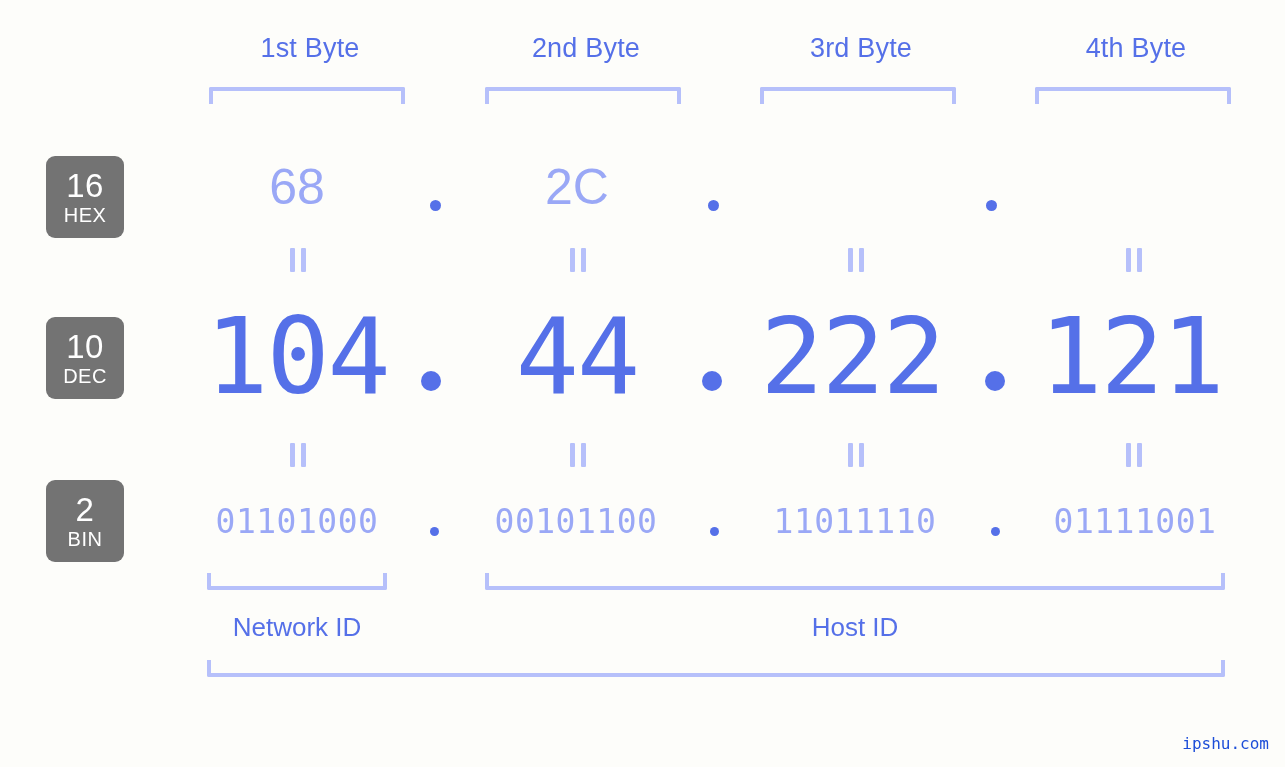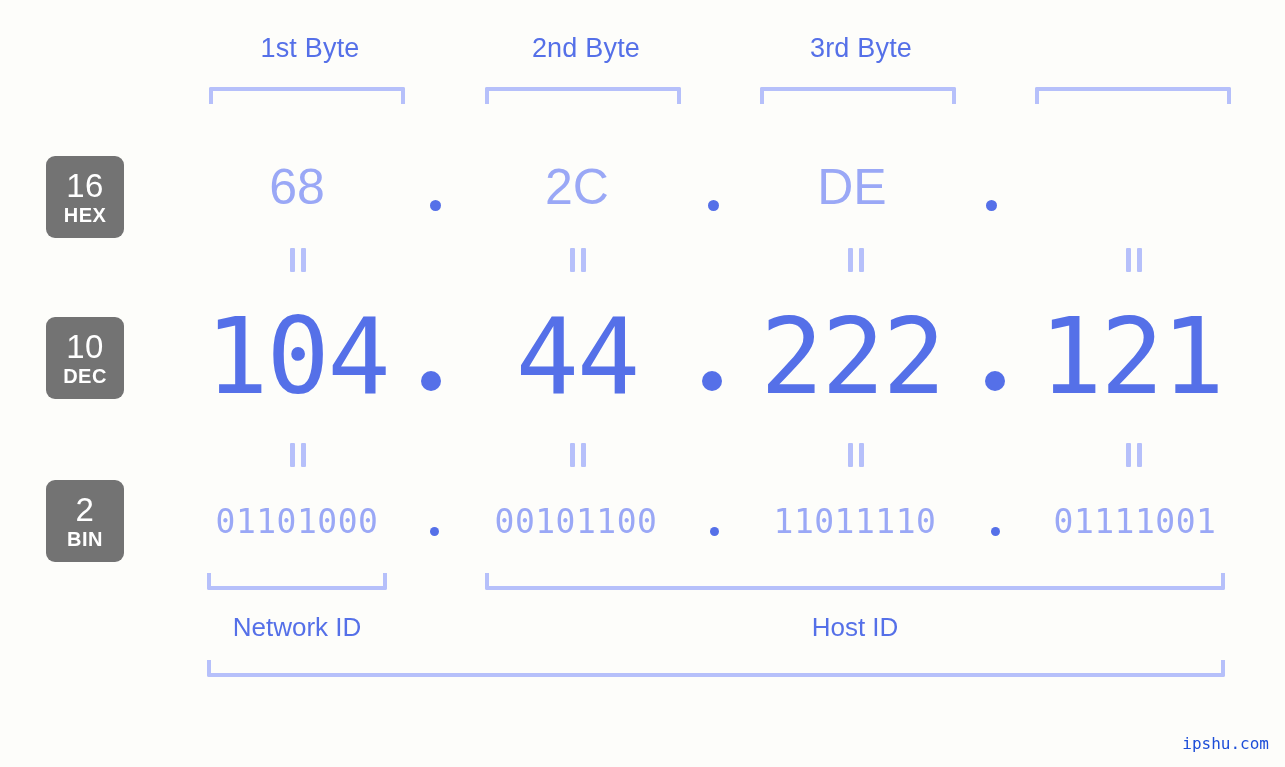--- a/index.html
+++ b/index.html
@@ -67,21 +67,21 @@
     justify-content: center;
     line-height: 1;
   }
   .badge .num {
     font-size: 33px;
     font-weight: 400;
     letter-spacing: 0.5px;
   }
   .badge .sys {
     font-size: 20px;
-    font-weight: 700;
+    font-weight: 400;
     margin-top: 3px;
     letter-spacing: 0.5px;
   }
 
   
   .cell {
     position: absolute;
     text-align: center;
     white-space: nowrap;
     line-height: 1;
@@ -168,34 +168,34 @@
   }
 </style>
 </head>
 <body>
 
 <div id="stage">
 
   <div class="byte-caption" style="left:185px; width:250px;">1st Byte</div>
   <div class="byte-caption" style="left:461px; width:250px;">2nd Byte</div>
   <div class="byte-caption" style="left:736px; width:250px;">3rd Byte</div>
+  <div class="byte-caption" style="left:1011px; width:250px;">4th Byte</div>
 
   <div class="bracket-top" style="left:209px; width:196px; top:87px;"></div>
   <div class="bracket-top" style="left:485px; width:196px; top:87px;"></div>
   <div class="bracket-top" style="left:760px; width:196px; top:87px;"></div>
   <div class="bracket-top" style="left:1035px; width:196px; top:87px;"></div>
 
   <div class="badge" style="top:156px;">
     <span class="num">16</span>
     <span class="sys">HEX</span>
   </div>
 
   <div class="cell hex-val" style="left:197px; width:200px; top:162px;">68</div>
   <div class="cell hex-val" style="left:477px; width:200px; top:162px;">2C</div>
-  <div class="cell hex-val" style="left:752px; width:200px; top:162px;">DE</div>
 
   <div class="dot dot-hex" style="left:430px; top:200px;"></div>
   <div class="dot dot-hex" style="left:708px; top:200px;"></div>
   <div class="dot dot-hex" style="left:986px; top:200px;"></div>
 
   <div class="eq" style="left:289px; top:248px;">
     <span class="b1"></span>
       <span class="b2"></span>
   </div>
   <div class="eq" style="left:569px; top:248px;">

